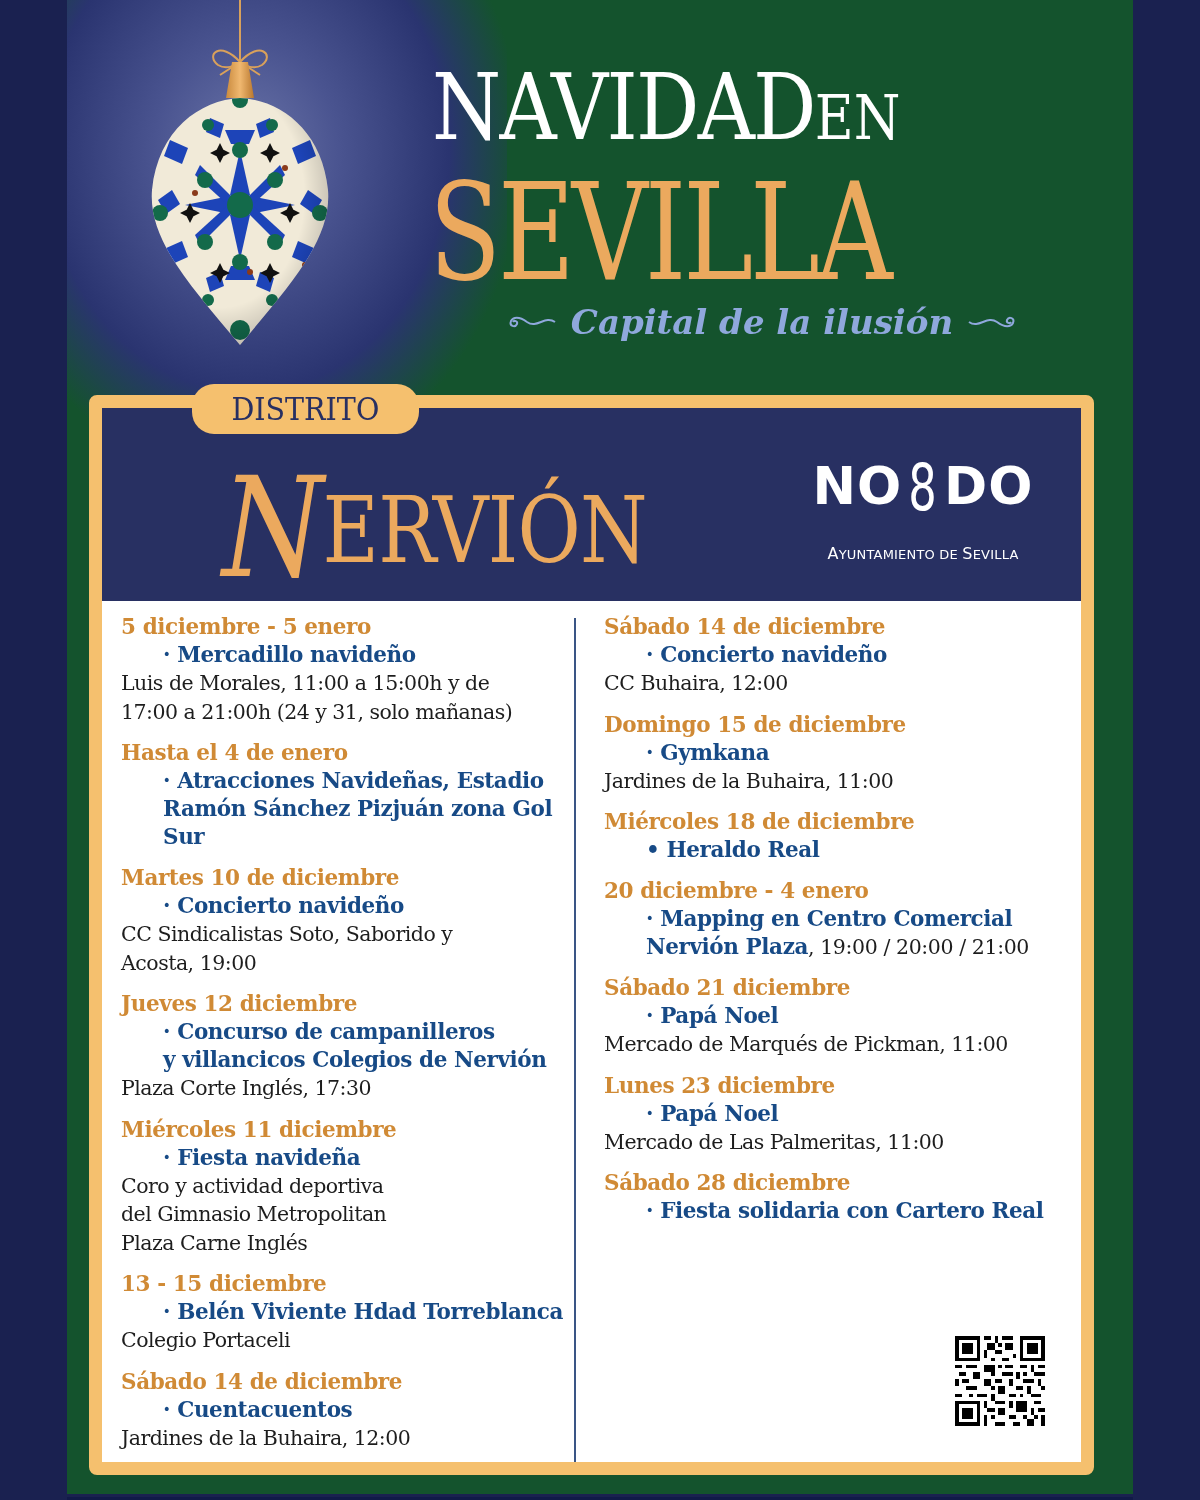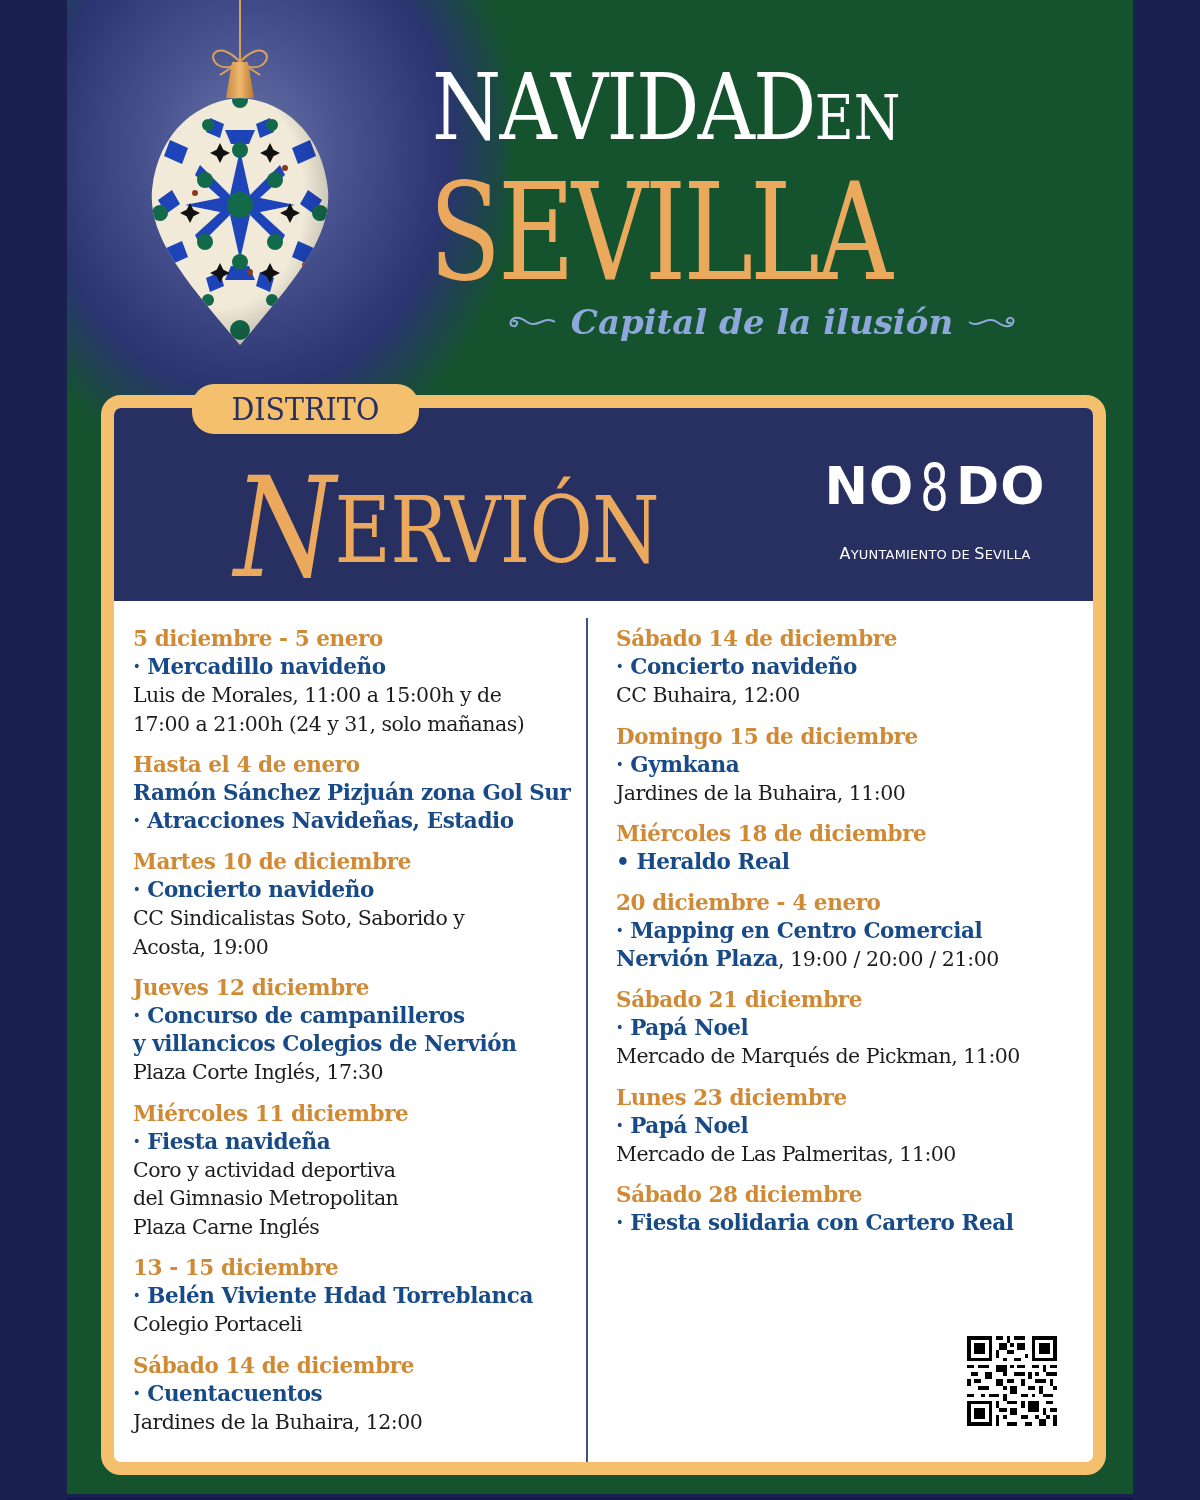--- a/index.html
+++ b/index.html
@@ -50,22 +50,22 @@
     color: #8fa8dc;
   }
   .subtitle .txt {
     font-family: "DejaVu Serif", serif; font-style: italic; font-weight: bold;
     font-size: 34px; line-height: 1; white-space: nowrap;
   }
   .swirl { width: 56px; height: 22px; }
 
   
   .card {
-    position: absolute; left: 34px; top: 395px; width: 1005px; height: 1080px;
-    border: 13px solid #f5c06e; border-radius: 20px;
+    position: absolute; left: 22px; top: 395px; width: 1005px; height: 1080px;
+    border: 13px solid #f5c06e; border-radius: 8px;
     background: #ffffff; overflow: hidden;
   }
   .card-head {
     position: absolute; left: 0; top: 0; right: 0; height: 193px;
     background: #283062;
   }
   .distrito-tab {
     position: absolute; left: 125px; top: 384px; width: 227px; height: 50px;
     background: #f5c06e; border-radius: 22px;
     display: flex; align-items: center; justify-content: center;
@@ -102,25 +102,25 @@
   }
   .col-left { left: 19px; width: 450px; }
   .col-right { left: 502px; width: 450px; }
   .divider {
     position: absolute; left: 472px; top: 210px; width: 2px; height: 850px;
     background: #3a5585;
   }
   .event { margin-bottom: 13px; }
   .ev-date {
     font-family: "DejaVu Serif", serif; font-weight: bold; font-size: 21.5px; line-height: 28px;
-    color: #d08a35; white-space: nowrap; letter-spacing: -0.4px; margin-top: 12px;
+    color: #d08a35; white-space: nowrap; letter-spacing: -0.4px;
   }
   .ev-title {
     font-family: "DejaVu Serif", serif; font-weight: bold; font-size: 21.5px; line-height: 28px;
-    color: #174a86; letter-spacing: -0.4px;
+    color: #174a86; letter-spacing: -0.4px; margin-left: 42px;
   }
   .ev-desc {
     font-family: "DejaVu Serif", serif; font-size: 20.5px; line-height: 28.5px;
     color: #1d1d1d; letter-spacing: -0.5px;
   }
   .ev-desc-inline { font-family: "DejaVu Serif", serif; font-weight: normal; color: #1d1d1d; font-size: 20.5px; }
   .block { display: block; }
   .qr {
     position: absolute; left: 853px; top: 928px; width: 90px; height: 90px;
   }
@@ -245,22 +245,22 @@
         <div class="ev-date">5 diciembre - 5 enero</div>
         <div class="ev-title">· Mercadillo navideño</div>
         <div class="ev-desc">
             <span class="block">Luis de Morales, 11:00 a 15:00h y de</span>
             <span class="block">17:00 a 21:00h (24 y 31, solo mañanas)</span>
           </div>
       </div>
       <div class="event">
         <div class="ev-date">Hasta el 4 de enero</div>
         <div class="ev-title">
+            <span class="block">· Atracciones Navideñas, Estadio</span>
             <span class="block">Ramón Sánchez Pizjuán zona Gol Sur</span>
-            <span class="block">· Atracciones Navideñas, Estadio</span>
           </div>
       </div>
       <div class="event">
         <div class="ev-date">Martes 10 de diciembre</div>
         <div class="ev-title">· Concierto navideño</div>
         <div class="ev-desc">
             <span class="block">CC Sindicalistas Soto, Saborido y</span>
             <span class="block">Acosta, 19:00</span>
           </div>
       </div>

